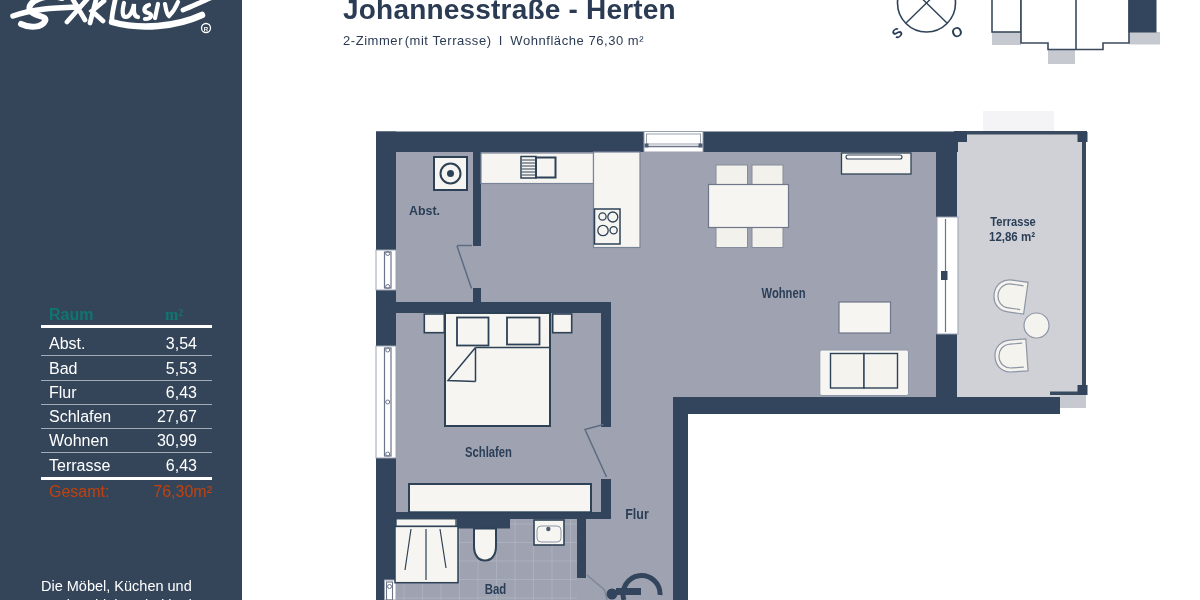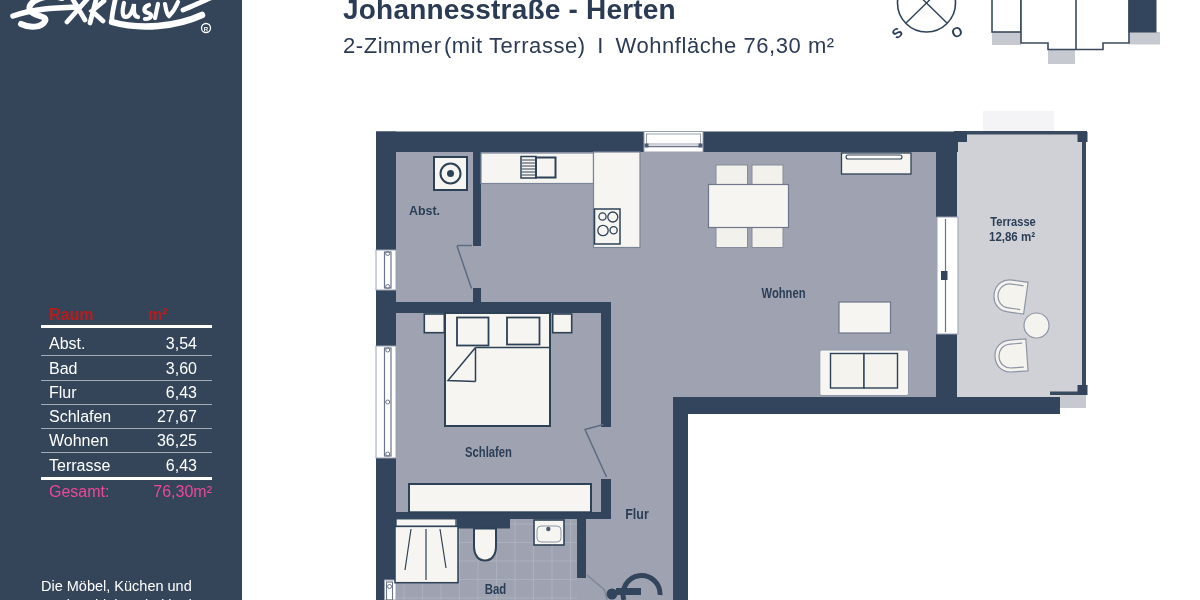--- a/index.html
+++ b/index.html
@@ -24,50 +24,50 @@
     <path d="M158,4 L155,18" stroke-width="4.2"></path>
     <path d="M165,4 C166,10 167,15 169,16 C173,12 176,7 178,2" stroke-width="4.2"></path>
     <path d="M183,10 C193,6 203,1 213,-3" stroke-width="4.8"></path>
     <path d="M112,22 C140,30 176,27 202,15" stroke-width="6.5"></path>
   </g>
 
   <circle cx="206" cy="28" r="4.5" stroke="#ffffff" stroke-width="1.3" fill="none"></circle>
   <text x="206" y="31" fill="#ffffff" font-size="6" text-anchor="middle" font-weight="bold">R</text>
 </svg>
 
-<div class="abs" style="left:49px;top:306px;width:163px;color:#b91c1c;font-size:16px;font-weight:bold;">Raum<span style="position:absolute;left:99px;">m²</span></div>
+<div class="abs" style="left:49px;top:306px;width:163px;color:#0f766e;font-size:16px;font-weight:bold;">Raum<span style="position:absolute;left:116px;font-family:Liberation Serif, serif;">m²</span></div>
 
 <div class="abs" style="left:41px;top:325px;width:171px;height:3px;background:#fff;"></div>
 
 <div class="abs" style="left:49px;top:335px;width:148px;color:#fff;font-size:16px;">Abst.<span style="float:right">3,54</span></div>
 <div class="abs" style="left:41px;top:355px;width:171px;height:1px;background:rgba(255,255,255,0.55);"></div>
 
-<div class="abs" style="left:49px;top:359.5px;width:148px;color:#fff;font-size:16px;">Bad<span style="float:right">3,60</span></div>
+<div class="abs" style="left:49px;top:359.5px;width:148px;color:#fff;font-size:16px;">Bad<span style="float:right">5,53</span></div>
 <div class="abs" style="left:41px;top:379.5px;width:171px;height:1px;background:rgba(255,255,255,0.55);"></div>
 
 <div class="abs" style="left:49px;top:383.8px;width:148px;color:#fff;font-size:16px;">Flur<span style="float:right">6,43</span></div>
 <div class="abs" style="left:41px;top:403.8px;width:171px;height:1px;background:rgba(255,255,255,0.55);"></div>
 
 <div class="abs" style="left:49px;top:408.1px;width:148px;color:#fff;font-size:16px;">Schlafen<span style="float:right">27,67</span></div>
 <div class="abs" style="left:41px;top:428.1px;width:171px;height:1px;background:rgba(255,255,255,0.55);"></div>
 
-<div class="abs" style="left:49px;top:432.4px;width:148px;color:#fff;font-size:16px;">Wohnen<span style="float:right">36,25</span></div>
+<div class="abs" style="left:49px;top:432.4px;width:148px;color:#fff;font-size:16px;">Wohnen<span style="float:right">30,99</span></div>
 <div class="abs" style="left:41px;top:452.4px;width:171px;height:1px;background:rgba(255,255,255,0.55);"></div>
 
 <div class="abs" style="left:49px;top:456.7px;width:148px;color:#fff;font-size:16px;">Terrasse<span style="float:right">6,43</span></div>
 
 <div class="abs" style="left:41px;top:476.5px;width:171px;height:3px;background:#fff;"></div>
 
-<div class="abs" style="left:49px;top:483px;width:163px;color:#ec4899;font-size:16px;">Gesamt:<span style="float:right">76,30m²</span></div>
+<div class="abs" style="left:49px;top:483px;width:163px;color:#c2410c;font-size:16px;">Gesamt:<span style="float:right">76,30m²</span></div>
 
 <div class="abs" style="left:41px;top:577px;width:190px;color:#fff;font-size:14.5px;line-height:19px;">Die Möbel, Küchen und Sanitärobjekte sind in den</div>
 
 <div class="abs" style="left:343px;top:-6px;color:#2b3b53;font-size:28px;font-weight:bold;letter-spacing:0.2px;">Johannesstraße - Herten</div>
 
-<div class="abs" style="left:343px;top:33px;color:#2b3b53;font-size:22px;letter-spacing:0.55px;">2-Zimmer (mit Terrasse)  I  Wohnfläche 76,30 m²</div>
+<div class="abs" style="left:343px;top:33px;color:#2b3b53;font-size:13px;letter-spacing:0.55px;">2-Zimmer (mit Terrasse)  I  Wohnfläche 76,30 m²</div>
 
 <svg class="abs" style="left:0;top:0;" width="1200" height="600" viewBox="0 0 1200 600">
 
   <g stroke="#2e4257" fill="none" stroke-width="1.6">
     <circle cx="926.5" cy="3" r="29"></circle>
     <path d="M906,-17 L947,23 M947,-17 L906,23" stroke-width="1.4"></path>
   </g>
   <text x="897" y="38" fill="#2b3e57" font-size="14" font-weight="bold" text-anchor="middle" transform="rotate(-40 897 33)">S</text>
   <text x="957" y="37" fill="#2b3e57" font-size="14" font-weight="bold" text-anchor="middle" transform="rotate(-20 957 32)">O</text>
 

